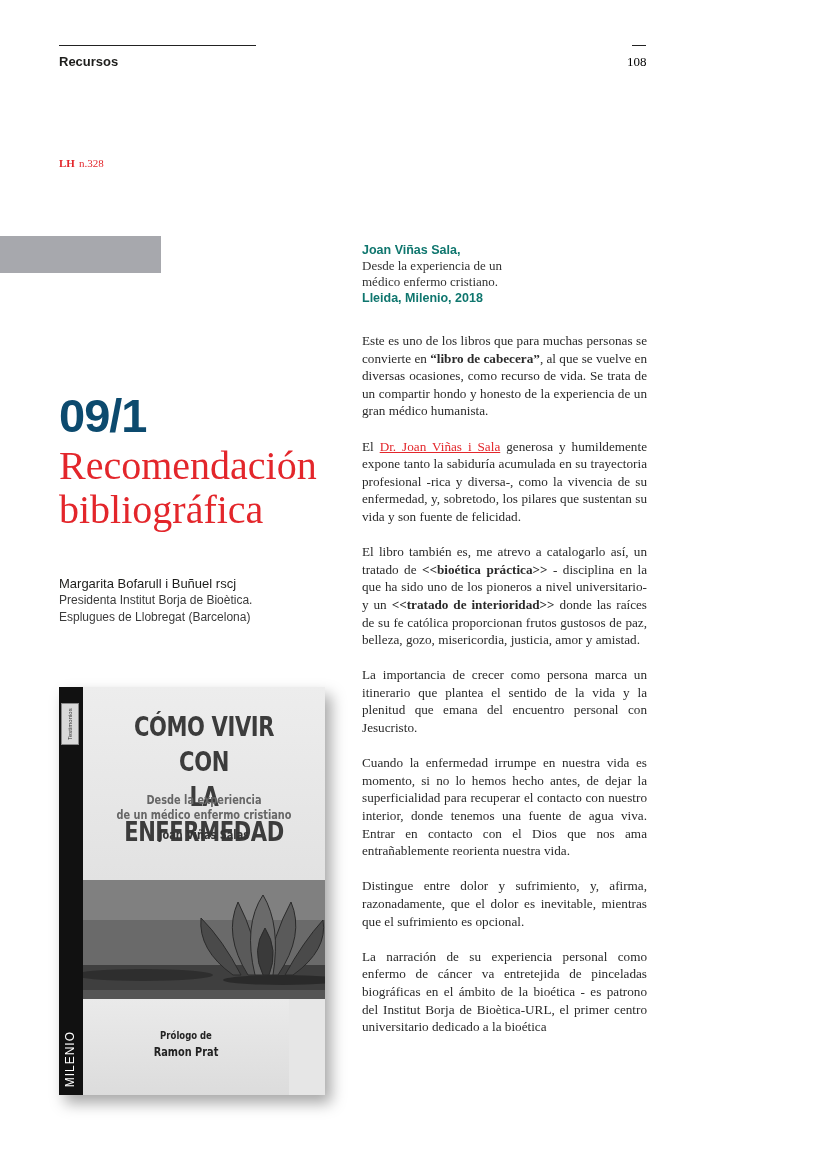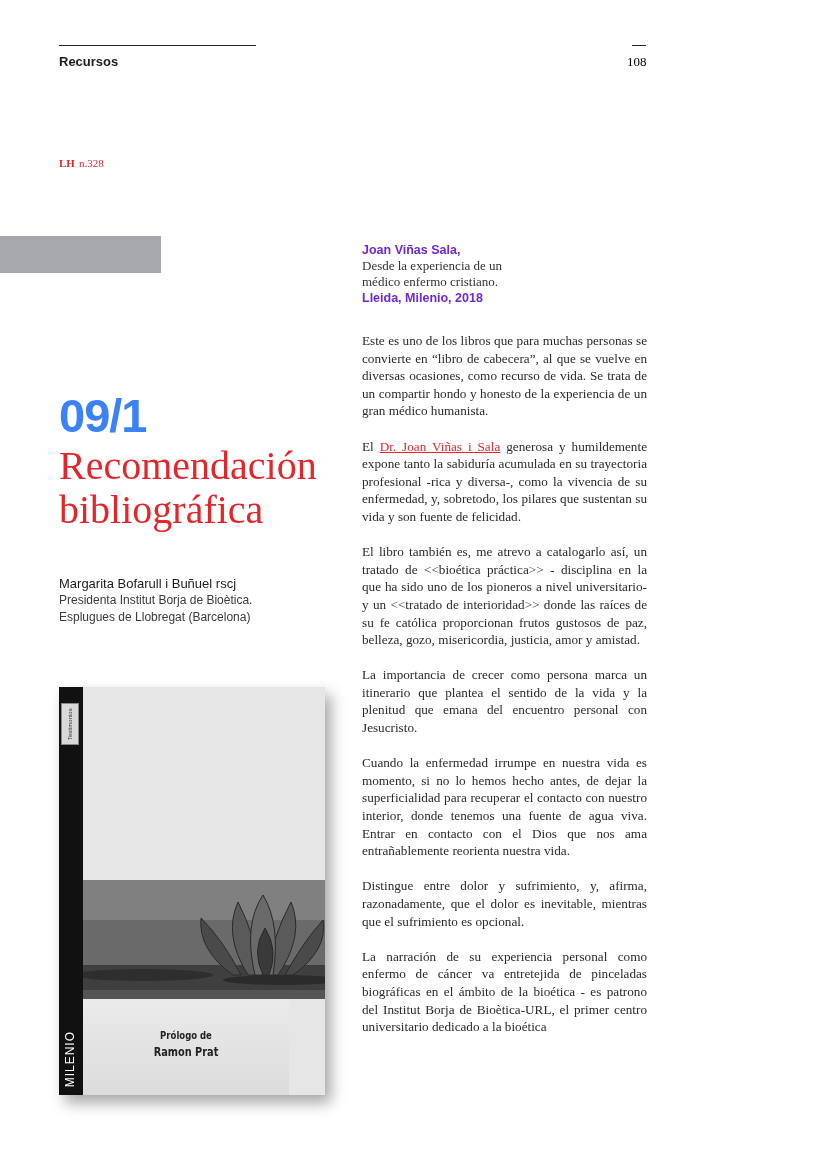--- a/index.html
+++ b/index.html
@@ -9,47 +9,47 @@
   }
   .abs { position: absolute; }
   .top-rule-left { left: 59px; top: 45px; width: 197px; height: 1px; background: #222; }
   .top-rule-right { left: 632px; top: 45px; width: 14px; height: 1px; background: #222; }
   .section-label { left: 59px; top: 54px; font-family: "Liberation Sans", sans-serif; font-weight: bold; font-size: 13px; color: #1d1d1b; }
   .page-number { left: 627px; top: 54px; font-family: "Liberation Serif", serif; font-size: 13px; color: #000000; }
   .issue { left: 59px; top: 157px; font-size: 11px; color: #e3262b; }
   .issue .lh { font-weight: bold; margin-right: 4px; }
   .gray-bar { left: 0; top: 236px; width: 161px; height: 37px; background: #a7a8ad; }
 
-  .section-num { left: 59px; top: 388px; font-family: "Liberation Sans", sans-serif; font-weight: bold; font-size: 47px; letter-spacing: -1px; color: #3b82f6; line-height: 56px; }
+  .section-num { left: 59px; top: 388px; font-family: "Liberation Sans", sans-serif; font-weight: bold; font-size: 47px; letter-spacing: -1px; color: #0c4a6e; line-height: 56px; }
   .section-title { left: 59px; top: 444px; font-family: "Liberation Serif", serif; font-size: 40px; line-height: 44px; color: #e3262b; width: 300px; }
   .author-block { left: 59px; top: 575px; font-family: "Liberation Sans", sans-serif; font-size: 12px; line-height: 17px; color: #3a3a3a; }
   .author-name { font-size: 13px; color: #1d1d1b; }
 
   
   .cover { left: 59px; top: 687px; width: 266px; height: 408px; background: #e6e6e6; box-shadow: 6px 8px 14px rgba(0,0,0,0.35); overflow: hidden; }
   .cover-spine { position: absolute; left: 0; top: 0; width: 24px; height: 100%; background: #111; }
   .spine-tab { position: absolute; left: 2px; top: 16px; width: 16px; height: 40px; background: #d9d9d9; border: 1px solid #888; font-family: "Liberation Sans", sans-serif; font-size: 6px; color: #333; writing-mode: vertical-rl; transform: rotate(180deg); text-align: center; line-height: 16px; overflow: hidden; }
   .spine-publisher { position: absolute; left: 2px; bottom: 8px; writing-mode: vertical-rl; transform: rotate(180deg); font-family: "Liberation Sans", sans-serif; color: #fff; font-size: 12px; letter-spacing: 1px; line-height: 18px; }
   .cover-top { position: absolute; left: 24px; top: 0; width: 242px; height: 193px; background: linear-gradient(#ededed, #e2e2e2); }
   .cover-title { position: absolute; left: 0; top: 22px; width: 100%; text-align: center; font-family: "DejaVu Sans", sans-serif; font-weight: bold; font-size: 27px; line-height: 35px; color: #3c3c3c; transform: scaleX(0.78); transform-origin: center; letter-spacing: -0.5px; }
   .cover-subtitle { position: absolute; left: 0; top: 106px; width: 100%; text-align: center; font-family: "DejaVu Sans", sans-serif; font-weight: bold; font-size: 11.5px; line-height: 15px; color: #666; transform: scaleX(0.85); }
   .cover-author { position: absolute; left: 0; top: 141px; width: 100%; text-align: center; font-family: "DejaVu Sans", sans-serif; font-weight: bold; font-size: 11.5px; color: #333; transform: scaleX(0.85); }
   .cover-photo { position: absolute; left: 24px; top: 193px; width: 242px; height: 119px; background: radial-gradient(ellipse at 60% 40%, #8a8a8a 0%, #5a5a5a 50%, #3a3a3a 100%); overflow: hidden; }
   .cover-bottom { position: absolute; left: 24px; top: 312px; width: 206px; height: 96px; background: linear-gradient(#eaeaea, #dcdcdc); }
   .cover-prologue-label { position: absolute; left: 0; top: 31px; width: 100%; text-align: center; font-family: "DejaVu Sans", sans-serif; font-weight: bold; font-size: 10px; color: #222; transform: scaleX(0.85); }
   .cover-prologue-name { position: absolute; left: 0; top: 46px; width: 100%; text-align: center; font-family: "DejaVu Sans", sans-serif; font-weight: bold; font-size: 11.5px; color: #222; transform: scaleX(0.85); }
 
   
   .ref-block { left: 362px; top: 242px; font-size: 13px; line-height: 16px; }
-  .ref-red { font-family: "Liberation Sans", sans-serif; font-weight: bold; color: #6d28d9; font-size: 12.5px; }
+  .ref-red { font-family: "Liberation Sans", sans-serif; font-weight: bold; color: #0f766e; font-size: 12.5px; }
   .ref-italic { color: #333; font-size: 13px; }
   .body-col { left: 362px; top: 332px; width: 285px; font-size: 13.2px; line-height: 17.6px; color: #2a2a2a; text-align: justify; }
   .body-col p { margin: 0 0 17.6px 0; }
   .red { color: #e3262b; text-decoration: underline; }
-  .bold { font-weight: normal; }
+  .bold { font-weight: bold; }
 </style>
 </head>
 <body>
 
 <div class="abs top-rule-left"></div>
 <div class="abs top-rule-right"></div>
 <div class="abs section-label">Recursos</div>
 <div class="abs page-number">108</div>
 
 <div class="abs issue">
@@ -67,20 +67,31 @@
 <div class="abs author-block">
   <div class="author-name">Margarita Bofarull i Buñuel rscj</div>
   <div>Presidenta Institut Borja de Bioètica.</div>
   <div>Esplugues de Llobregat (Barcelona)</div>
 </div>
 
 <div class="abs cover">
   <div class="cover-spine">
     <div class="spine-tab">Testimonios</div>
     <div class="spine-publisher">MILENIO</div>
+  </div>
+  <div class="cover-top">
+    <div class="cover-title">
+      <div>CÓMO VIVIR CON</div>
+      <div>LA ENFERMEDAD</div>
+    </div>
+    <div class="cover-subtitle">
+      <div>Desde la experiencia</div>
+      <div>de un médico enfermo cristiano</div>
+    </div>
+    <div class="cover-author">Joan Viñas Salas</div>
   </div>
   <div class="cover-photo">
     <svg width="242" height="119" viewBox="0 0 242 119">
       <rect x="0" y="0" width="242" height="119" fill="#6a6a6a"></rect>
       <rect x="0" y="0" width="242" height="40" fill="#8f8f8f" opacity="0.6"></rect>
       <rect x="0" y="85" width="242" height="34" fill="#3f3f3f"></rect>
       <ellipse cx="60" cy="95" rx="70" ry="6" fill="#2e2e2e"></ellipse>
       <ellipse cx="200" cy="100" rx="60" ry="5" fill="#2a2a2a"></ellipse>
       <rect x="0" y="110" width="242" height="9" fill="#555"></rect>
       <g fill="#4a4a4a" stroke="#2a2a2a" stroke-width="1">

